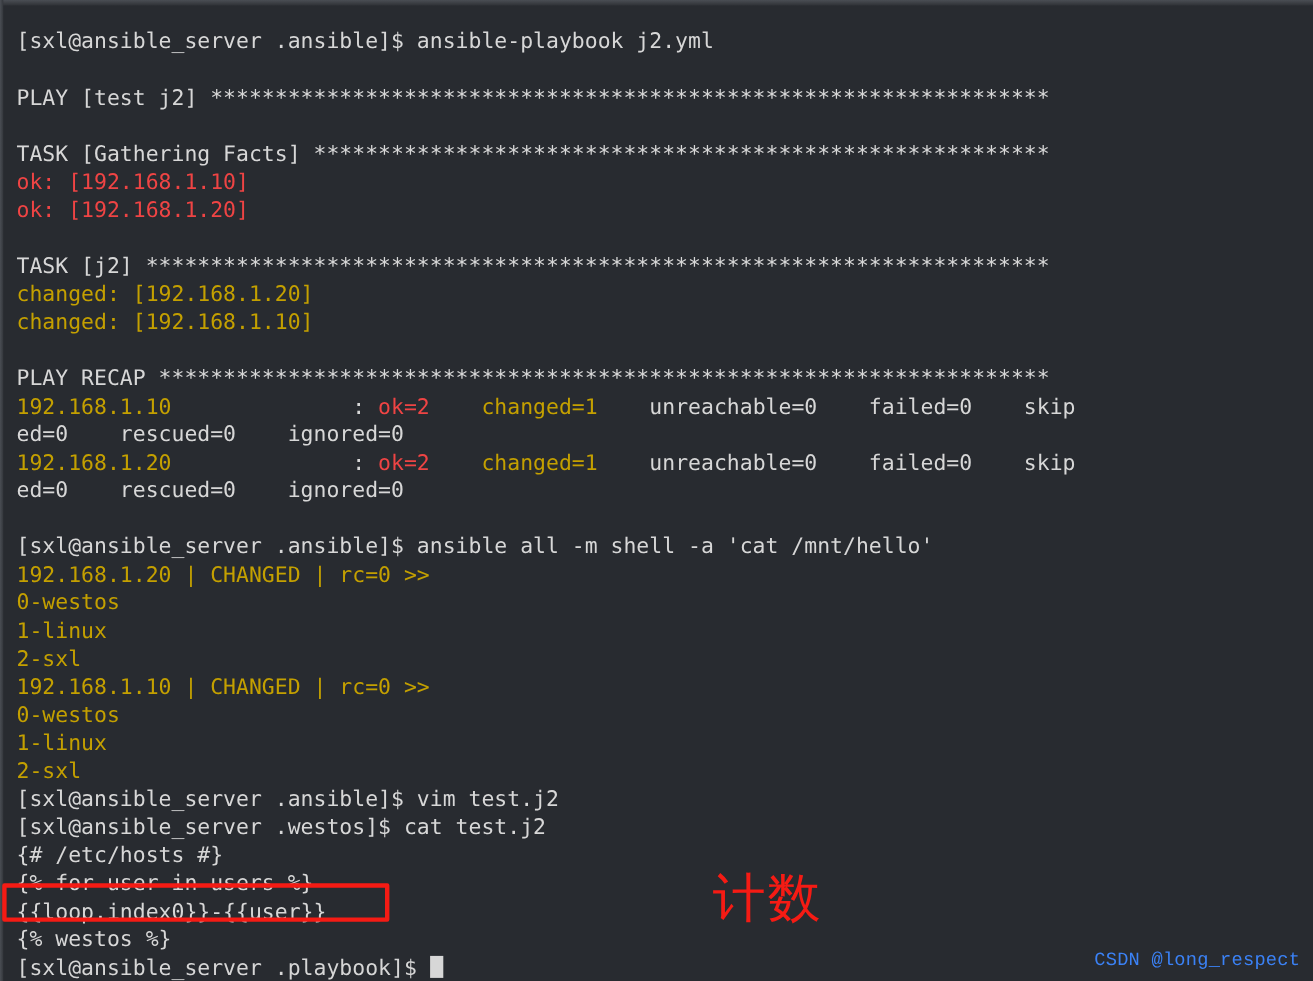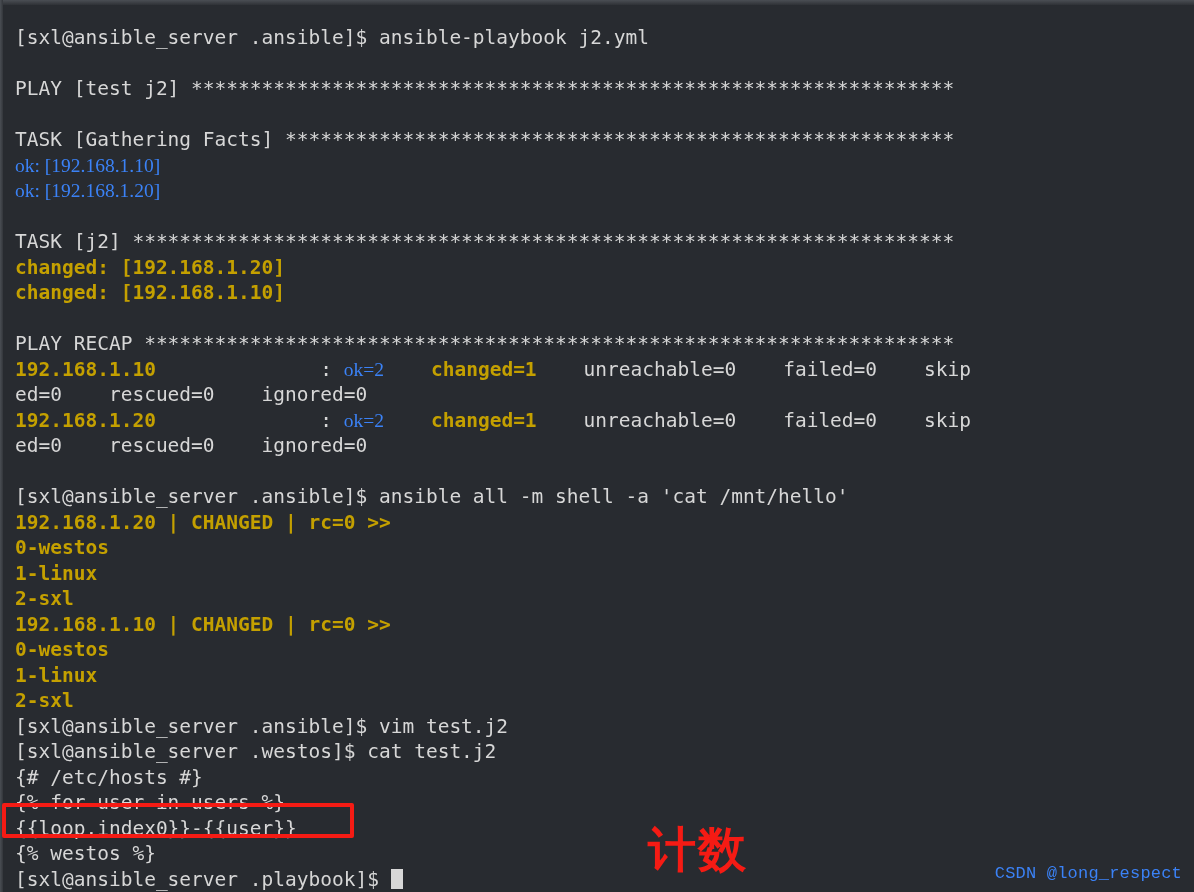--- a/index.html
+++ b/index.html
@@ -45,22 +45,22 @@
   }
   .line {
     height: 25.5px;
     white-space: pre;
     color: #d6d6d6;
     margin: 0;
     padding: 0;
     overflow: hidden;
   }
   .c-white   { color: #d7d7d7; }
-  .c-green   { color: #3b82f6; font-family: Liberation Serif, serif; }
-  .c-yellow  { color: #c4a000; font-weight: bold; }
+  .c-green   { color: #ef4444; }
+  .c-yellow  { color: #c4a000; }
 
   #cursor {
     display: inline-block;
     width: 12px;
     height: 20px;
     background: #d7d7d7;
     vertical-align: -3px;
   }
 
   #highlight-box {
@@ -74,24 +74,23 @@
     border-radius: 2px;
     pointer-events: none;
   }
   #annotation {
     position: absolute;
     left: 648px;
     top: 793px;
     color: #f51b14;
     font-family: "DejaVu Sans", sans-serif;
     font-size: 48px;
-    font-weight: 700;
+    font-weight: 400;
     line-height: 1;
     letter-spacing: 2px;
-    margin-top: 32px;
   }
   #watermark {
     position: absolute;
     right: 12px;
     bottom: 6px;
     color: #3b82f6;
     font-family: Liberation Mono, monospace;
     font-size: 17px;
     letter-spacing: 0.2px;
   }

